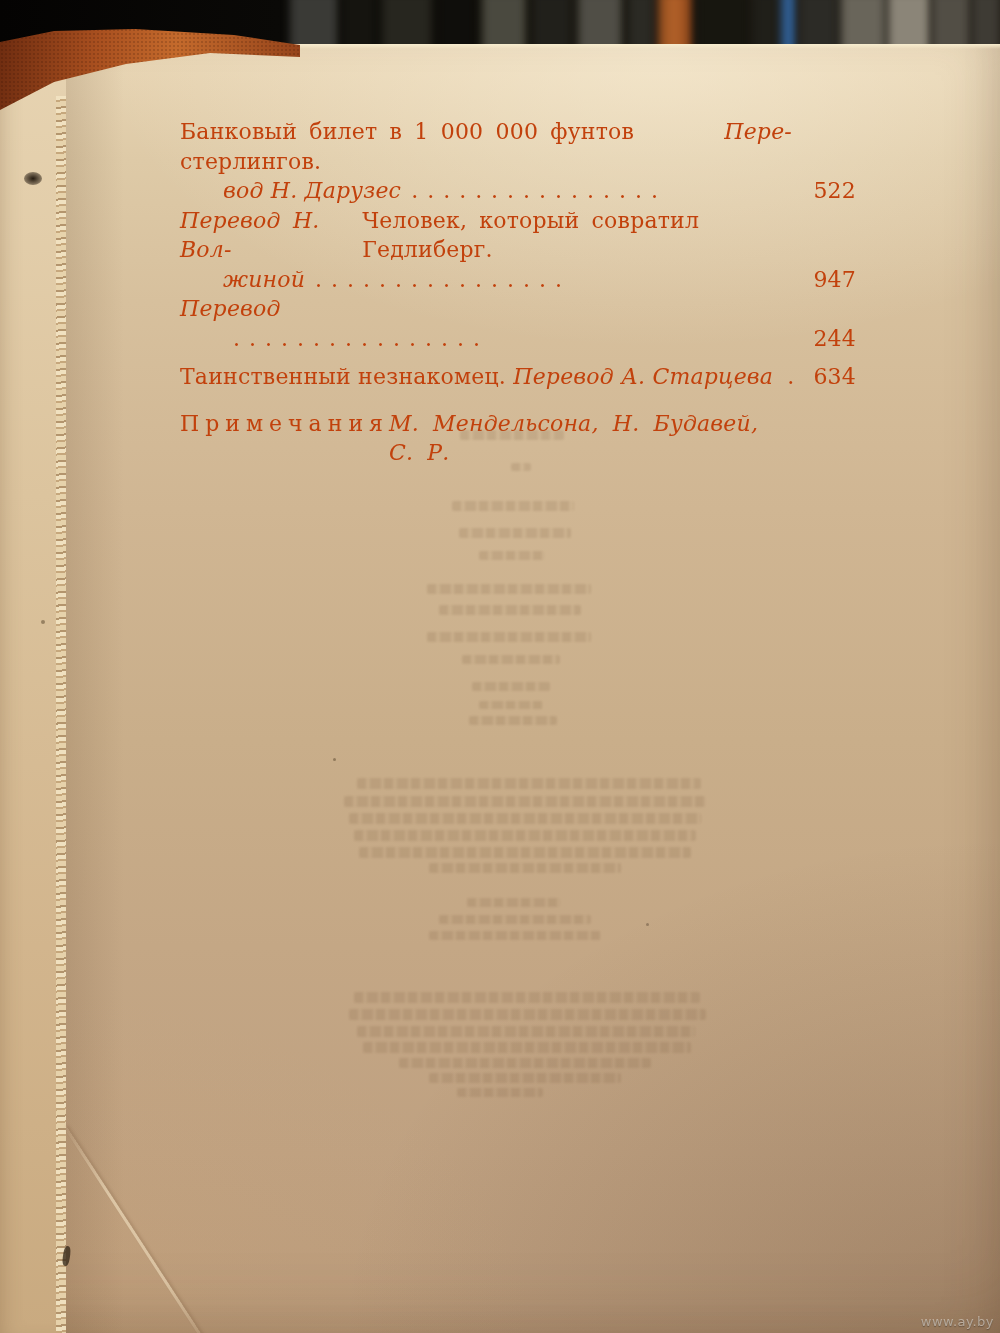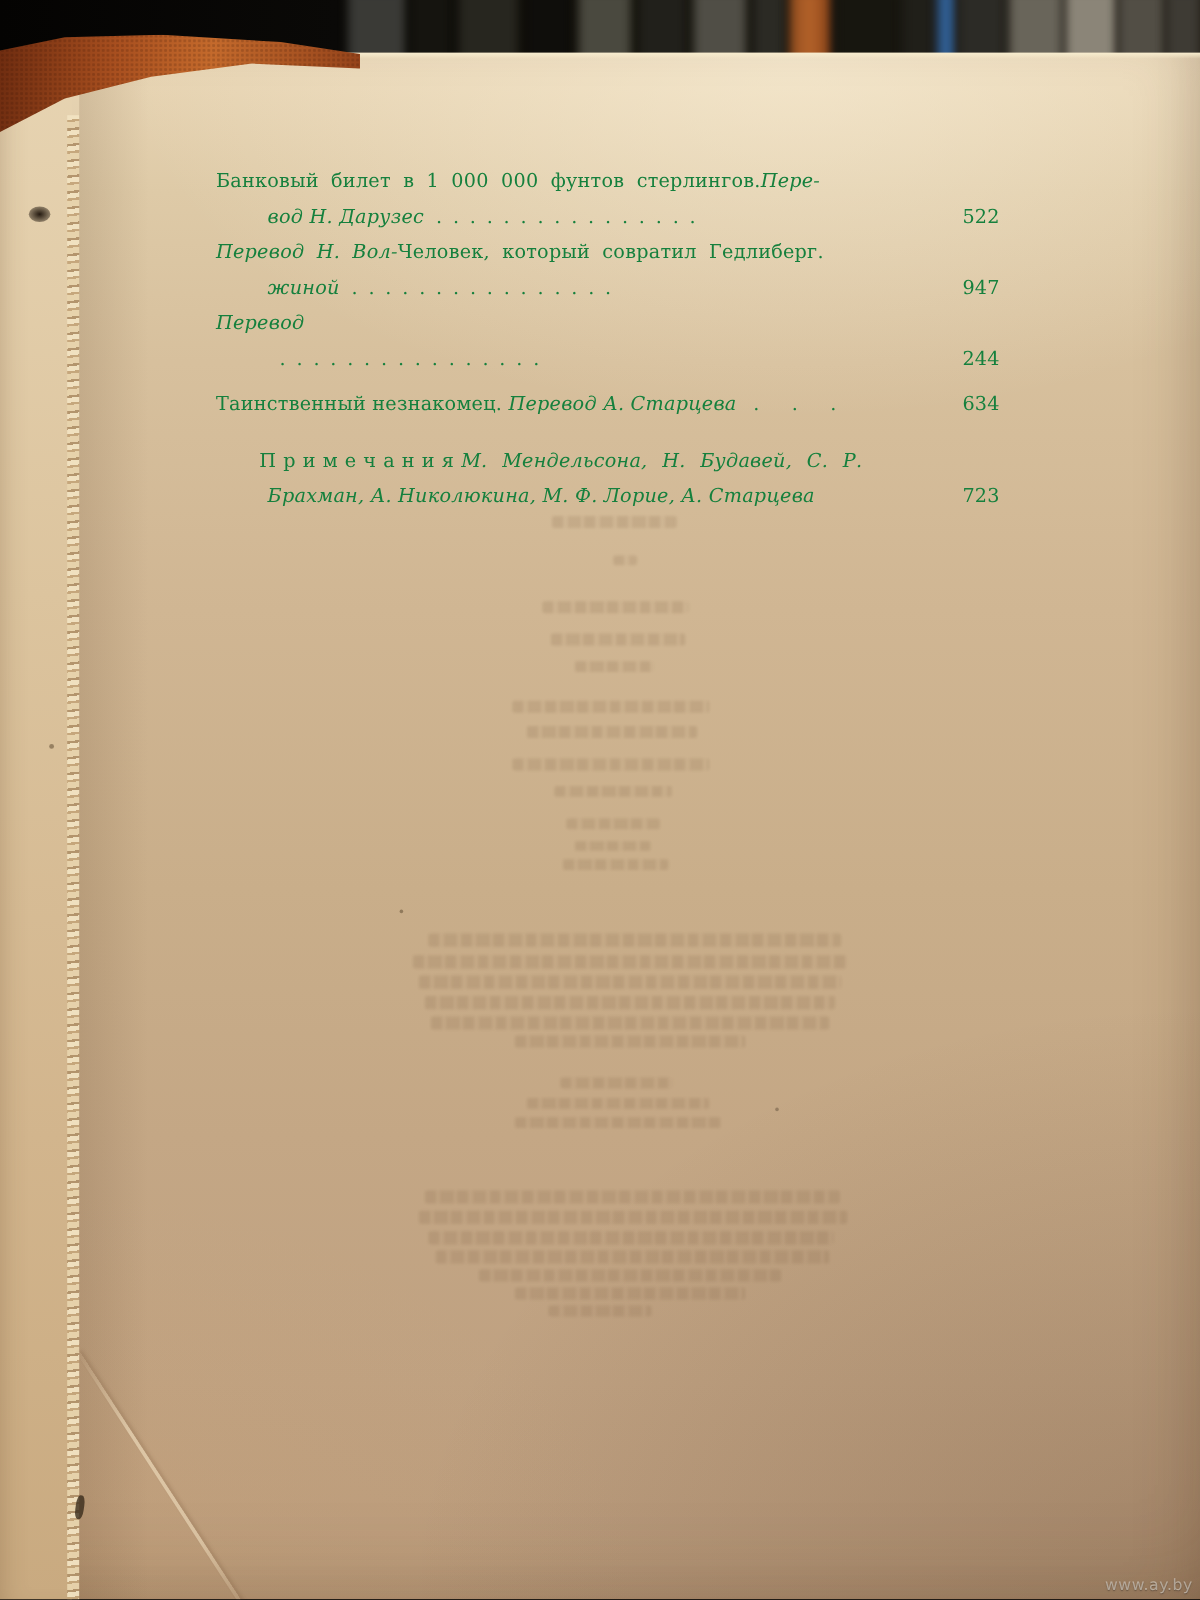--- a/index.html
+++ b/index.html
@@ -32,35 +32,35 @@
     background:linear-gradient(90deg,rgba(96,68,42,.16),rgba(96,68,42,0));}
 
   
   .cover{position:absolute;left:0;top:20px;width:300px;height:100px;
     clip-path:polygon(0% 22%,18% 11%,45% 9%,78% 15%,100% 25%,100% 37%,70% 33%,42% 44%,18% 62%,0% 90%);
     background:linear-gradient(95deg,#6e2c10 0%,#a84f1f 32%,#c46a2c 58%,#93421a 100%);}
   .cover::after{content:"";position:absolute;inset:0;
     background-image:radial-gradient(rgba(40,10,0,.35) 1px,transparent 1.5px);background-size:4px 4px;opacity:.5;}
 
   
-  .toc{position:absolute;left:180px;top:136px;width:676px;font-size:16px;line-height:29.5px;
-    color:#15803d;letter-spacing:.2px;}
+  .toc{position:absolute;left:180px;top:117px;width:676px;font-size:22px;line-height:29.5px;
+    color:#c2410c;letter-spacing:.2px;}
   .row{display:flex;align-items:baseline;}
   .blk{padding-right:64px;}
   .just{word-spacing:5px;}
   .ind{padding-left:43px;}
   .txt{flex:none;}
   .leader{flex:1 1 auto;overflow:hidden;white-space:nowrap;letter-spacing:9px;padding:0 8px 0 10px;}
   .leader.wide{letter-spacing:27px;padding-left:14px;flex:1 1 auto;}
-  .num{flex:none;width:54px;text-align:left;}
+  .num{flex:none;width:54px;text-align:right;}
   .seg.i{font-style:italic;}
   .seg.sp{letter-spacing:6px;}
   .seg.jw{word-spacing:7px;font-style:italic;}
   .m1{margin-top:9px;}
-  .m2{margin-top:17px;margin-left:36px;}
+  .m2{margin-top:17px;}
 
   
   .g{position:absolute;border-radius:2px;filter:blur(1.2px);opacity:.8;
     background:repeating-linear-gradient(90deg,rgba(122,92,62,.22) 0 9px,rgba(122,92,62,.05) 9px 13px,rgba(122,92,62,.20) 13px 24px,rgba(122,92,62,.04) 24px 27px);}
 
   
   .spk{position:absolute;border-radius:50%;}
   .crease{position:absolute;left:64px;top:1128px;width:3px;height:265px;transform:rotate(-33deg);transform-origin:top left;
     background:linear-gradient(180deg,rgba(246,231,200,0),rgba(246,231,200,.55) 30%,rgba(246,231,200,.5) 70%,rgba(246,231,200,0));
     box-shadow:2px 0 3px rgba(110,80,50,.25);}
@@ -129,25 +129,20 @@
     </div>
     <div class="row m1">
       <span class="txt"><span class="seg r">Таинственный незнакомец.</span><span class="seg i"> Перевод А. Старцева</span></span>
       <span class="leader wide">...</span>
       <span class="num">634</span>
     </div>
     <div class="row blk m2">
       <span class="seg sp">Примечания</span>
         <span class="seg jw"> М. Мендельсона, Н. Будавей, С. Р.</span>
     </div>
-    <div class="row ind">
-      <span class="txt"><span class="seg i">Брахман, А. Николюкина, М. Ф. Лорие, А. Старцева</span></span>
-      <span class="leader"></span>
-      <span class="num">723</span>
-    </div>
   </div>
 
   <div>
     <div class="g" style="left:460px;top:430px;width:104px;height:10px;"></div>
     <div class="g" style="left:511px;top:463px;width:20px;height:8px;"></div>
     <div class="g" style="left:452px;top:501px;width:122px;height:10px;"></div>
     <div class="g" style="left:459px;top:528px;width:112px;height:10px;"></div>
     <div class="g" style="left:479px;top:551px;width:66px;height:9px;"></div>
     <div class="g" style="left:427px;top:584px;width:164px;height:10px;"></div>
     <div class="g" style="left:439px;top:605px;width:142px;height:10px;"></div>

